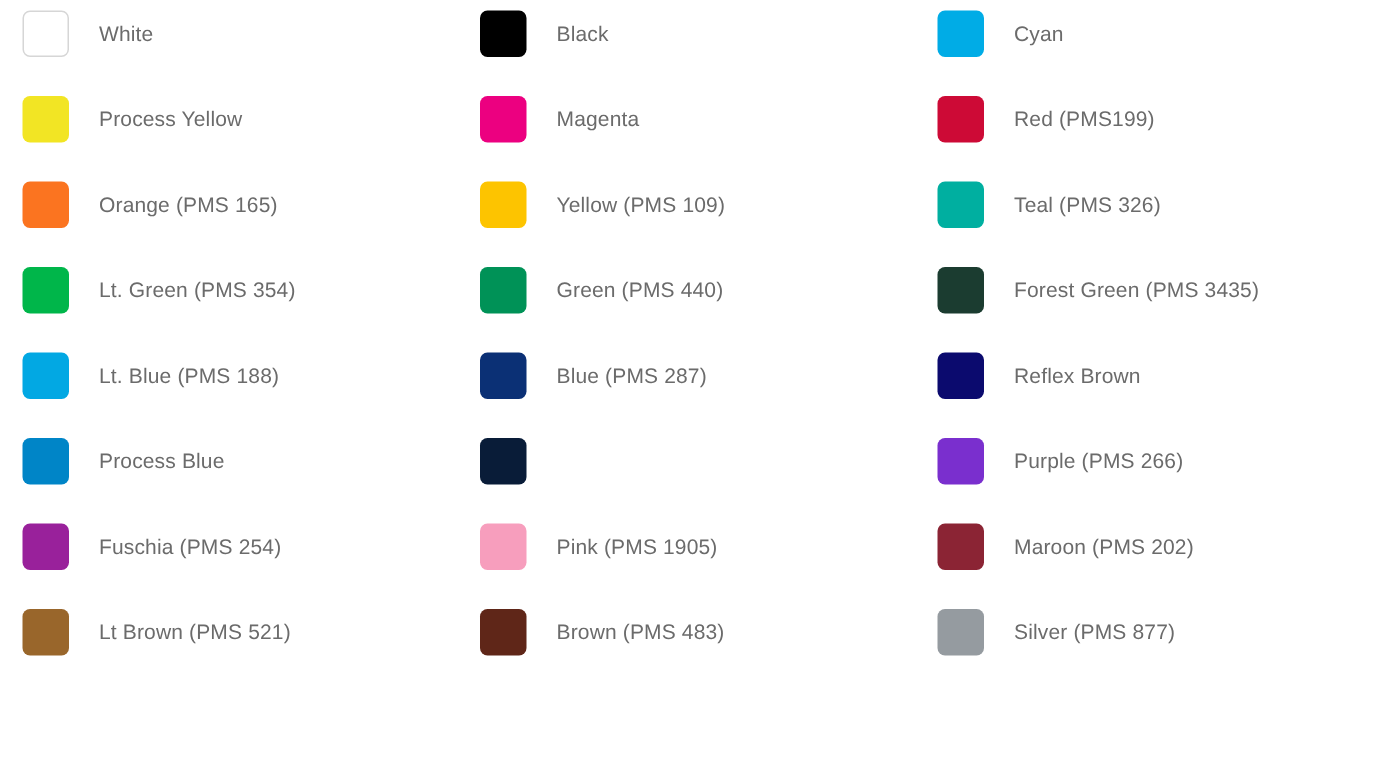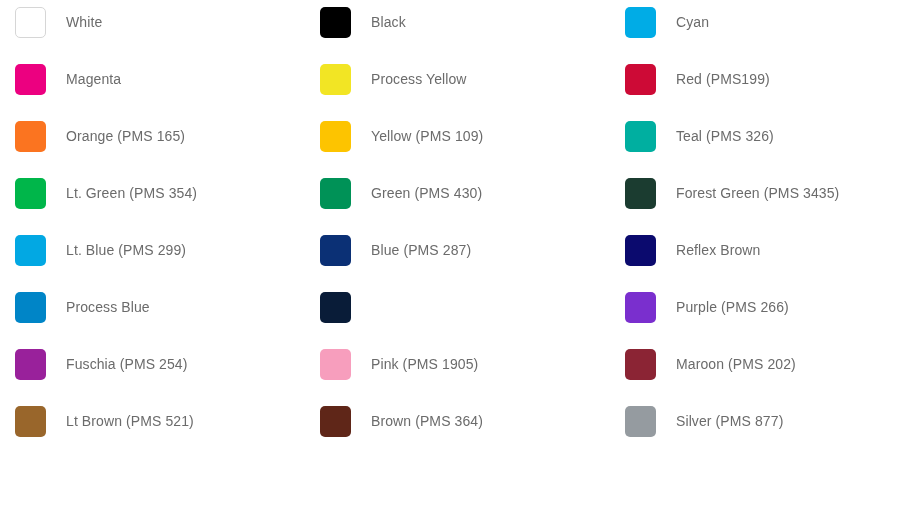--- a/index.html
+++ b/index.html
@@ -71,26 +71,26 @@
         <span class="swatch-chip" style="background-color: rgb(0, 0, 0);"></span>
         <span class="swatch-label">Black</span>
       </div>
       <div class="swatch-cell">
         <span class="swatch-chip" style="background-color: rgb(0, 172, 230);"></span>
         <span class="swatch-label">Cyan</span>
       </div>
     </div>
     <div class="swatch-row">
       <div class="swatch-cell">
+        <span class="swatch-chip" style="background-color: rgb(242, 229, 36);"></span>
+        <span class="swatch-label">Process Yellow</span>
+      </div>
+      <div class="swatch-cell">
         <span class="swatch-chip" style="background-color: rgb(236, 0, 128);"></span>
         <span class="swatch-label">Magenta</span>
-      </div>
-      <div class="swatch-cell">
-        <span class="swatch-chip" style="background-color: rgb(242, 229, 36);"></span>
-        <span class="swatch-label">Process Yellow</span>
       </div>
       <div class="swatch-cell">
         <span class="swatch-chip" style="background-color: rgb(205, 10, 54);"></span>
         <span class="swatch-label">Red (PMS199)</span>
       </div>
     </div>
     <div class="swatch-row">
       <div class="swatch-cell">
         <span class="swatch-chip" style="background-color: rgb(251, 116, 32);"></span>
         <span class="swatch-label">Orange (PMS 165)</span>
@@ -104,31 +104,31 @@
         <span class="swatch-label">Teal (PMS 326)</span>
       </div>
     </div>
     <div class="swatch-row">
       <div class="swatch-cell">
         <span class="swatch-chip" style="background-color: rgb(0, 182, 74);"></span>
         <span class="swatch-label">Lt. Green (PMS 354)</span>
       </div>
       <div class="swatch-cell">
         <span class="swatch-chip" style="background-color: rgb(0, 146, 87);"></span>
-        <span class="swatch-label">Green (PMS 430)</span>
+        <span class="swatch-label">Green (PMS 440)</span>
       </div>
       <div class="swatch-cell">
         <span class="swatch-chip" style="background-color: rgb(27, 60, 48);"></span>
         <span class="swatch-label">Forest Green (PMS 3435)</span>
       </div>
     </div>
     <div class="swatch-row">
       <div class="swatch-cell">
         <span class="swatch-chip" style="background-color: rgb(2, 168, 227);"></span>
-        <span class="swatch-label">Lt. Blue (PMS 299)</span>
+        <span class="swatch-label">Lt. Blue (PMS 188)</span>
       </div>
       <div class="swatch-cell">
         <span class="swatch-chip" style="background-color: rgb(11, 48, 117);"></span>
         <span class="swatch-label">Blue (PMS 287)</span>
       </div>
       <div class="swatch-cell">
         <span class="swatch-chip" style="background-color: rgb(11, 10, 110);"></span>
         <span class="swatch-label">Reflex Brown</span>
       </div>
     </div>
@@ -159,20 +159,20 @@
         <span class="swatch-label">Maroon (PMS 202)</span>
       </div>
     </div>
     <div class="swatch-row">
       <div class="swatch-cell">
         <span class="swatch-chip" style="background-color: rgb(153, 102, 43);"></span>
         <span class="swatch-label">Lt Brown (PMS 521)</span>
       </div>
       <div class="swatch-cell">
         <span class="swatch-chip" style="background-color: rgb(95, 38, 24);"></span>
-        <span class="swatch-label">Brown (PMS 364)</span>
+        <span class="swatch-label">Brown (PMS 483)</span>
       </div>
       <div class="swatch-cell">
         <span class="swatch-chip" style="background-color: rgb(149, 155, 160);"></span>
         <span class="swatch-label">Silver (PMS 877)</span>
       </div>
     </div>
   </div>
 
 </body></html>

